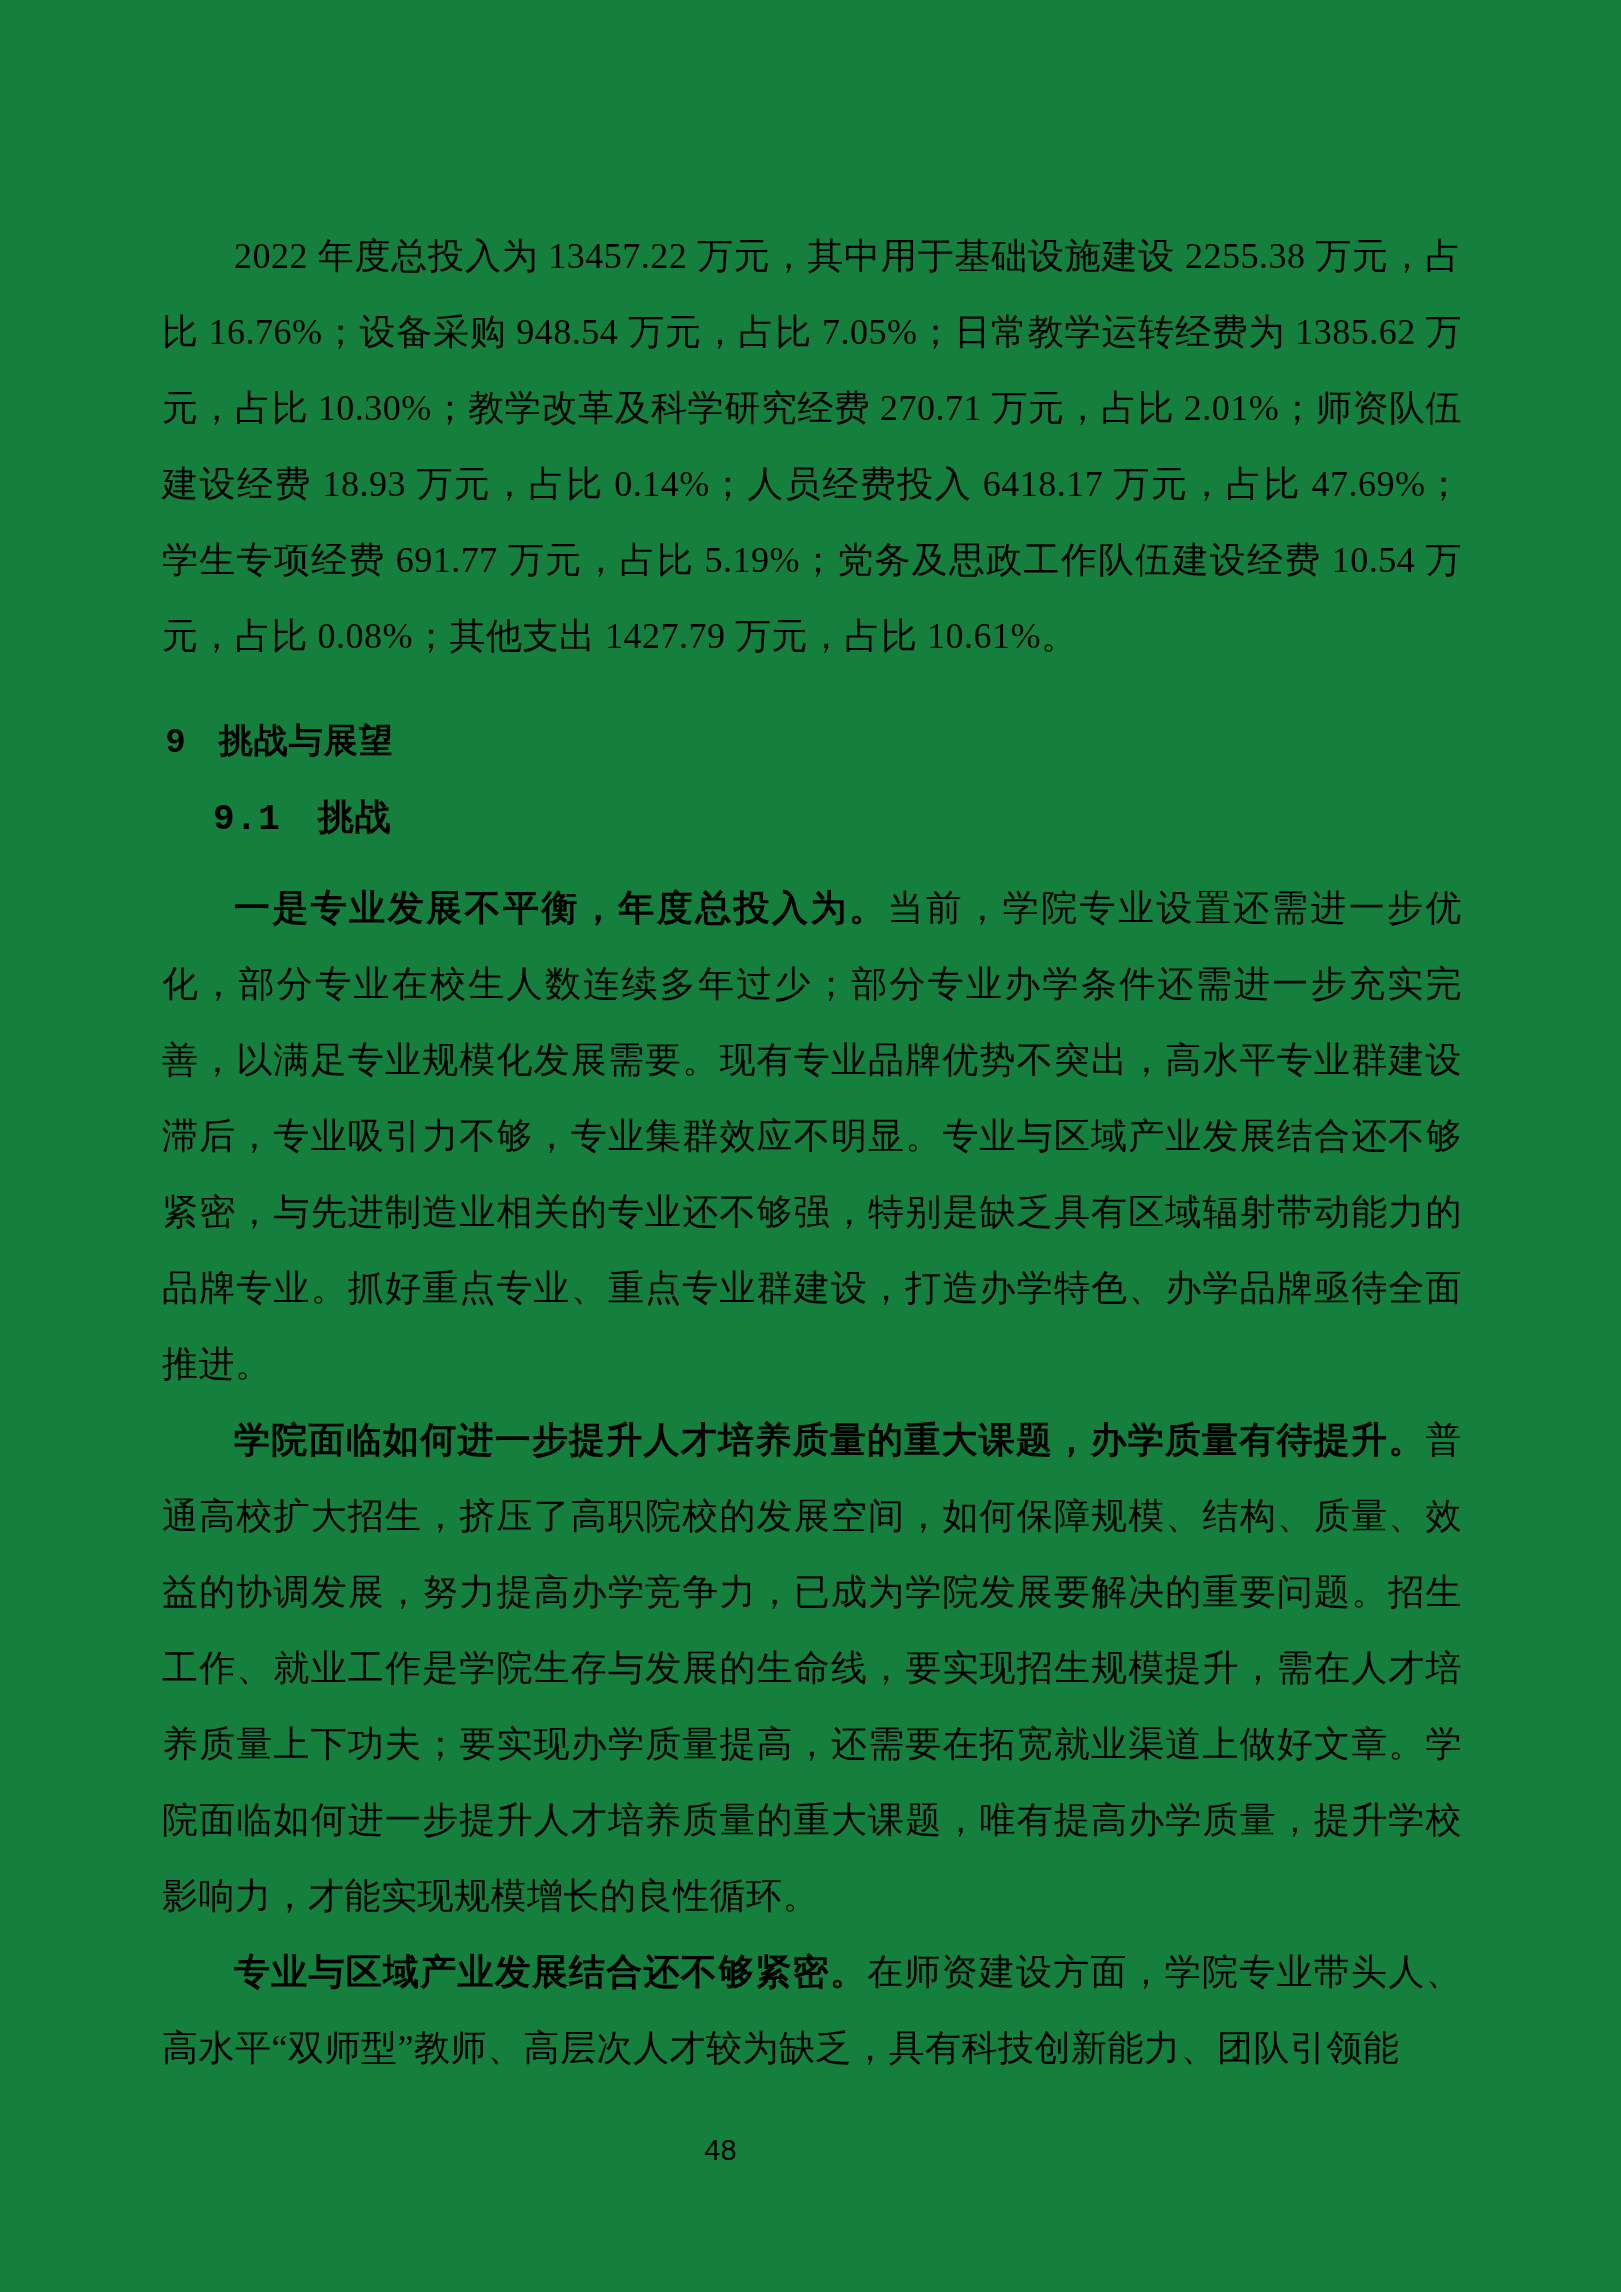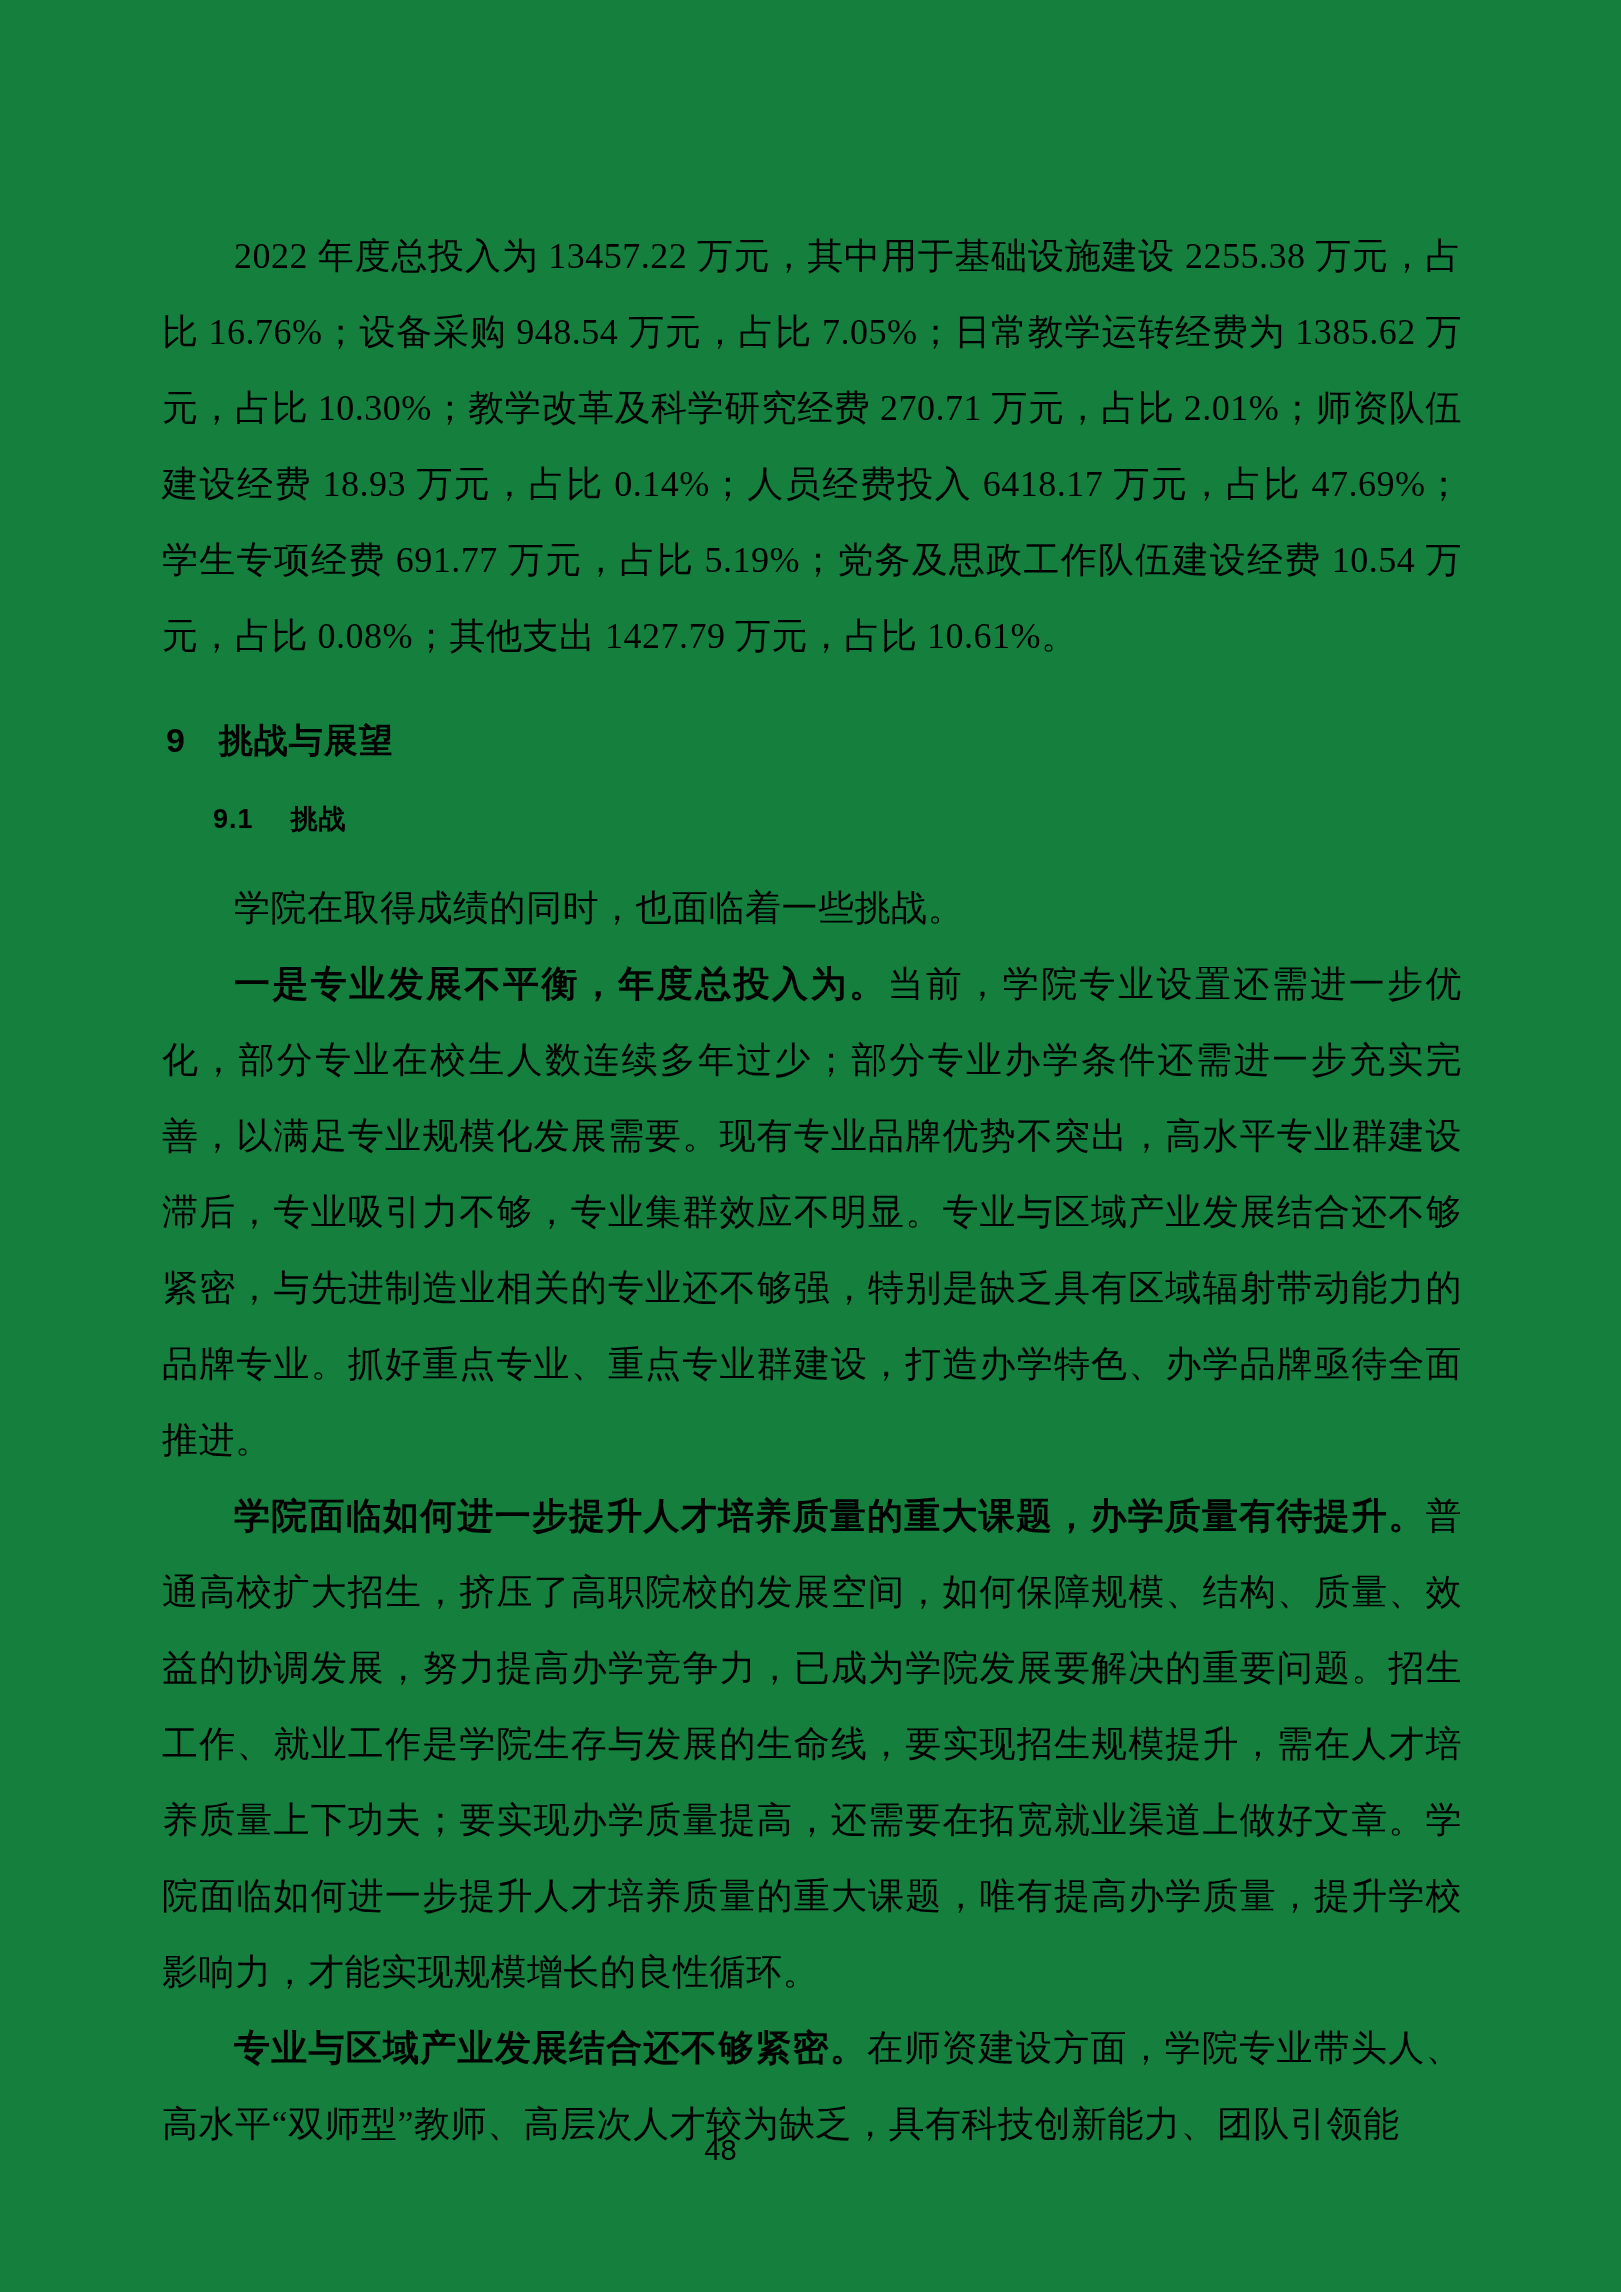--- a/index.html
+++ b/index.html
@@ -40,23 +40,23 @@
   h1.sec {
     font-family: "Liberation Sans", sans-serif;
     font-weight: 700;
     font-size: 34px;
     line-height: 59px;
     margin: 37px 0 23.5px 3.9px;
     letter-spacing: 1px;
   }
   h1.sec .h-num { margin-right: 33px; }
   h2.sec {
-    font-family: Liberation Sans, sans-serif;
+    font-family: Liberation Mono, monospace;
     font-weight: 700;
-    font-size: 27px;
+    font-size: 36px;
     line-height: 51px;
     margin: 15.7px 0 25.5px 51px;
     letter-spacing: 1px;
   }
   h2.sec .h-num { margin-right: 37px; }
   .page-number {
     position: absolute;
     left: 0;
     width: 1441px;
     top: 2133px;
@@ -75,21 +75,20 @@
     <p class="para indent">2022 年度总投入为 13457.22 万元，其中用于基础设施建设 2255.38 万元，占比 16.76%；设备采购 948.54 万元，占比 7.05%；日常教学运转经费为 1385.62 万元，占比 10.30%；教学改革及科学研究经费 270.71 万元，占比 2.01%；师资队伍建设经费 18.93 万元，占比 0.14%；人员经费投入 6418.17 万元，占比 47.69%；学生专项经费 691.77 万元，占比 5.19%；党务及思政工作队伍建设经费 10.54 万元，占比 0.08%；其他支出 1427.79 万元，占比 10.61%。</p>
 
     <h1 class="sec">
       <span class="h-num">9</span><span>挑战与展望</span>
     </h1>
 
     <h2 class="sec">
       <span class="h-num">9.1</span><span>挑战</span>
     </h2>
 
-    <p class="para indent">学院在取得成绩的同时，也面临着一些挑战。</p>
 
     <p class="para indent">
       <span class="lead">一是专业发展不平衡，年度总投入为。</span><span>当前，学院专业设置还需进一步优化，部分专业在校生人数连续多年过少；部分专业办学条件还需进一步充实完善，以满足专业规模化发展需要。现有专业品牌优势不突出，高水平专业群建设滞后，专业吸引力不够，专业集群效应不明显。专业与区域产业发展结合还不够紧密，与先进制造业相关的专业还不够强，特别是缺乏具有区域辐射带动能力的品牌专业。抓好重点专业、重点专业群建设，打造办学特色、办学品牌亟待全面推进。</span>
     </p>
 
     <p class="para indent">
       <span class="lead">学院面临如何进一步提升人才培养质量的重大课题，办学质量有待提升。</span><span>普通高校扩大招生，挤压了高职院校的发展空间，如何保障规模、结构、质量、效益的协调发展，努力提高办学竞争力，已成为学院发展要解决的重要问题。招生工作、就业工作是学院生存与发展的生命线，要实现招生规模提升，需在人才培养质量上下功夫；要实现办学质量提高，还需要在拓宽就业渠道上做好文章。学院面临如何进一步提升人才培养质量的重大课题，唯有提高办学质量，提升学校影响力，才能实现规模增长的良性循环。</span>
     </p>
 
     <p class="para indent">

